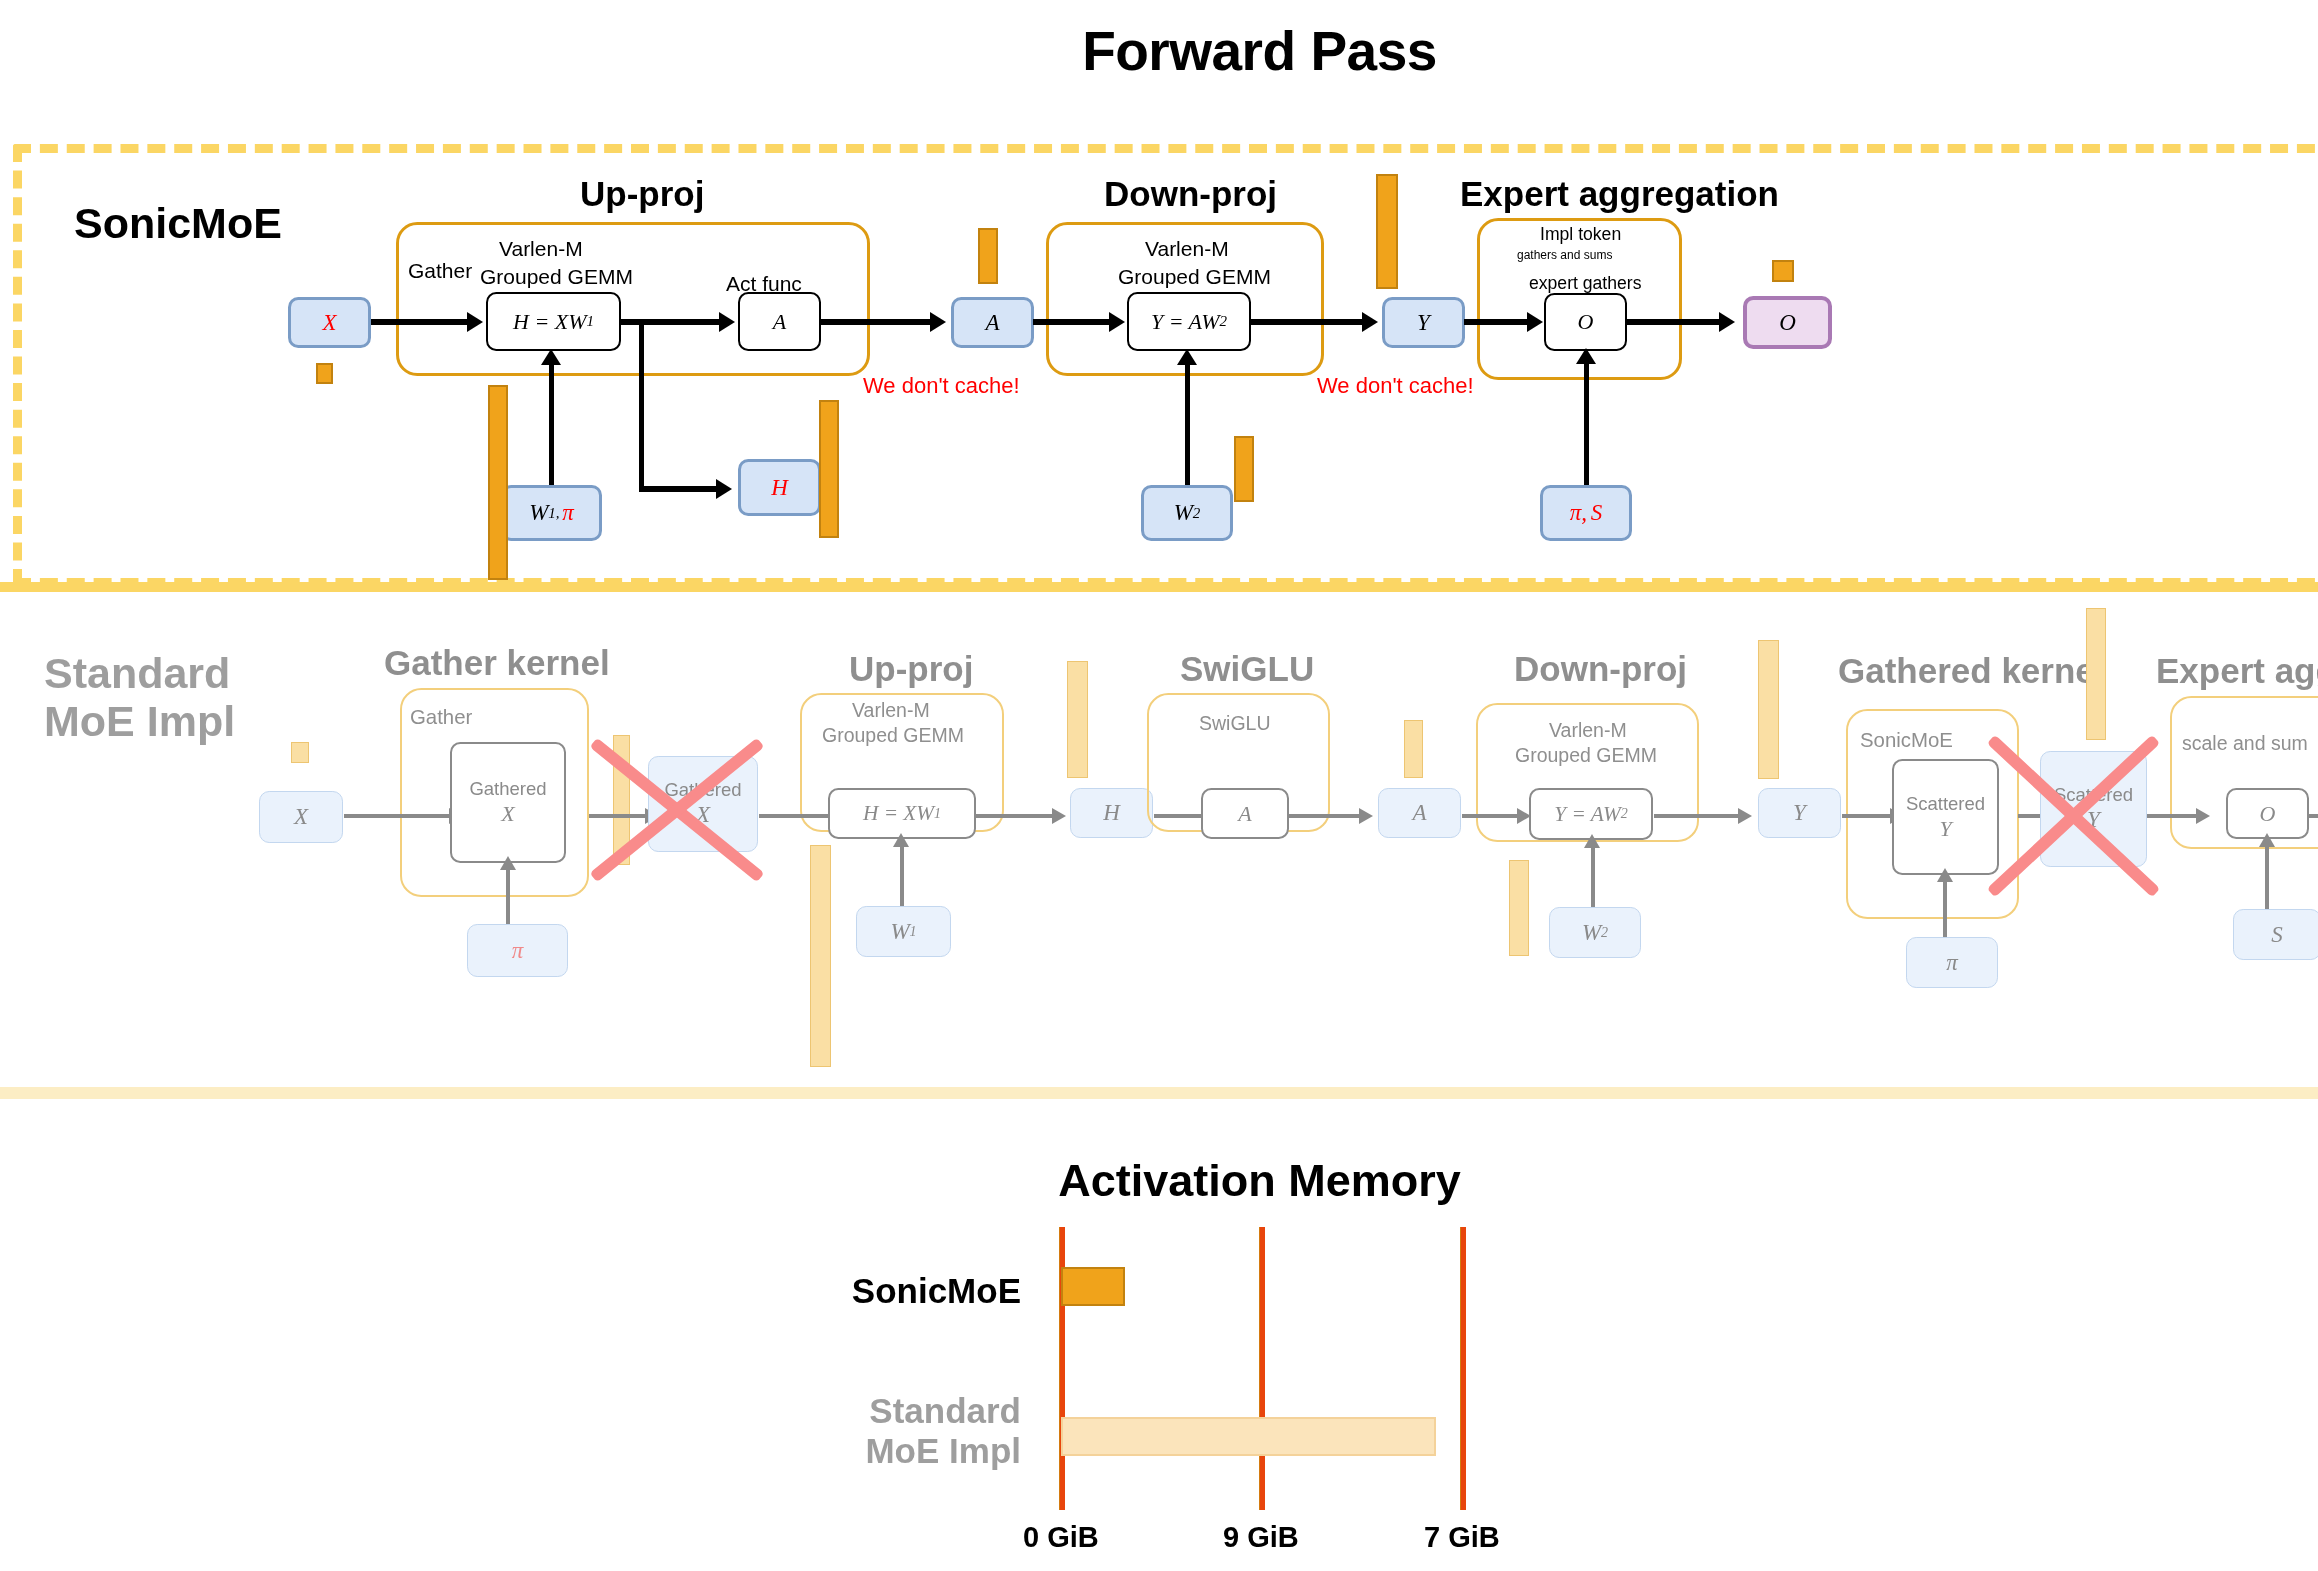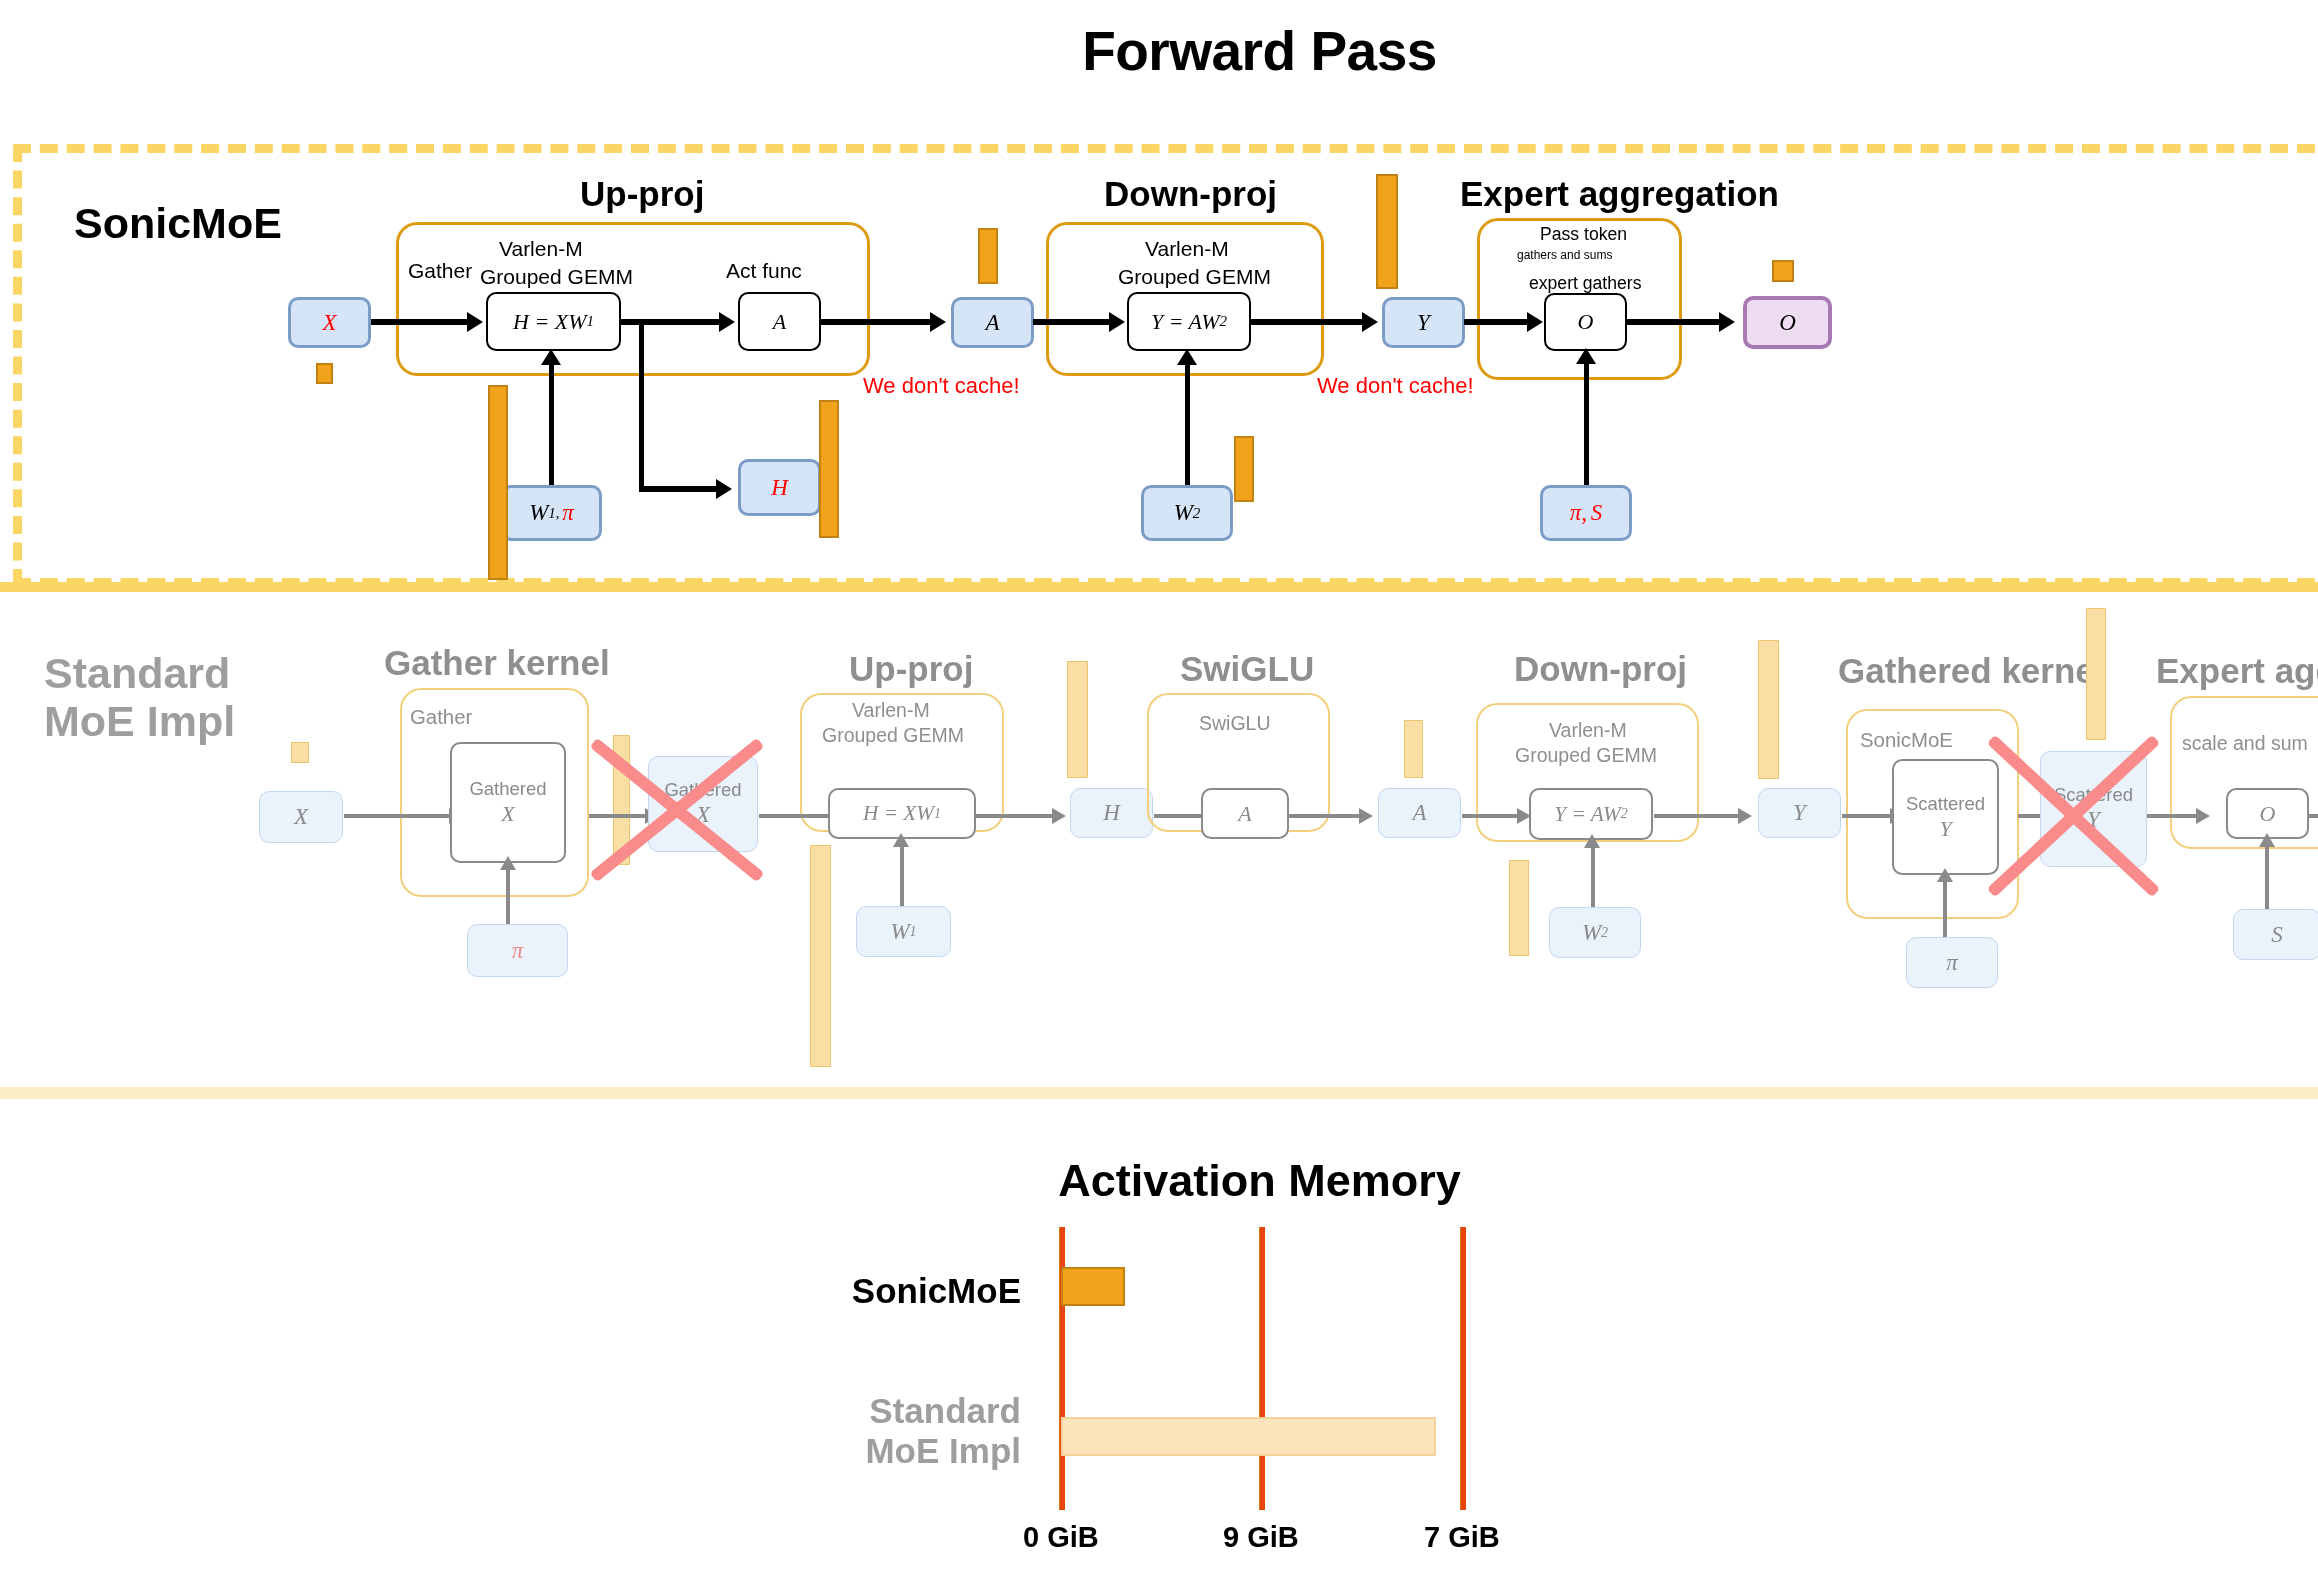--- a/index.html
+++ b/index.html
@@ -74,21 +74,21 @@
 
 <div class="abs" id="sonic-dash"></div>
 
 <div class="abs row-label" style="left:74px;top:199px;">SonicMoE</div>
 
 <div class="abs sec-title" style="left:580px;top:174px;">Up-proj</div>
 <div class="abs kgroup" style="left:396px;top:222px;width:474px;height:154px;"></div>
 <div class="kgroup-label" style="left:408px;top:259px;">Gather</div>
 <div class="kgroup-label" style="left:499px;top:237px;">Varlen-M</div>
 <div class="kgroup-label" style="left:480px;top:265px;">Grouped GEMM</div>
-<div class="kgroup-label" style="left:726px;top:259px;">Act func</div>
+<div class="kgroup-label" style="left:726px;top:272px;">Act func</div>
 
 <div class="abs tbox red" style="left:288px;top:297px;width:83px;height:51px;">
   <span>X</span>
 </div>
 
 <div class="abs mem" style="left:316px;top:363px;width:16.7px;height:21.3px;"></div>
 
 <div class="abs arr" style="left:371px;top:319px;width:98px;height:5.6px;"></div>
 <div class="abs ahead r" style="left:467px;top:312px;"></div>
 
@@ -154,21 +154,21 @@
 <div class="abs arr" style="left:1251px;top:319px;width:115px;height:5.6px;"></div>
 <div class="abs ahead r" style="left:1362px;top:312px;"></div>
 <div class="abs tbox" style="left:1382px;top:297px;width:83px;height:51px;">
   <span>Y</span>
 </div>
 <div class="abs mem" style="left:1376px;top:174px;width:22px;height:115px;"></div>
 <div class="abs nocache" style="left:1317px;top:373px;">We don't cache!</div>
 
 <div class="abs sec-title" style="left:1460px;top:174px;">Expert aggregation</div>
 <div class="abs kgroup" style="left:1477px;top:218px;width:205px;height:162px;"></div>
-<div class="kgroup-label" style="left:1540px;top:224px;font-size:17.6px;">Pass token</div>
+<div class="kgroup-label" style="left:1540px;top:224px;font-size:17.6px;">Impl token</div>
 <div class="kgroup-label" style="left:1517px;top:248px;font-size:12px;">gathers and sums</div>
 <div class="kgroup-label" style="left:1529px;top:273px;font-size:17.6px;">expert gathers</div>
 
 <div class="abs arr" style="left:1464px;top:319px;width:65px;height:5.6px;"></div>
 <div class="abs ahead r" style="left:1527px;top:312px;"></div>
 <div class="abs opbox" style="left:1544px;top:293px;width:83px;height:58px;">
   <span>O</span>
 </div>
 <div class="abs arr" style="left:1584px;top:356px;width:4.6px;height:134px;"></div>
 <div class="abs ahead u" style="left:1576px;top:348px;"></div>

